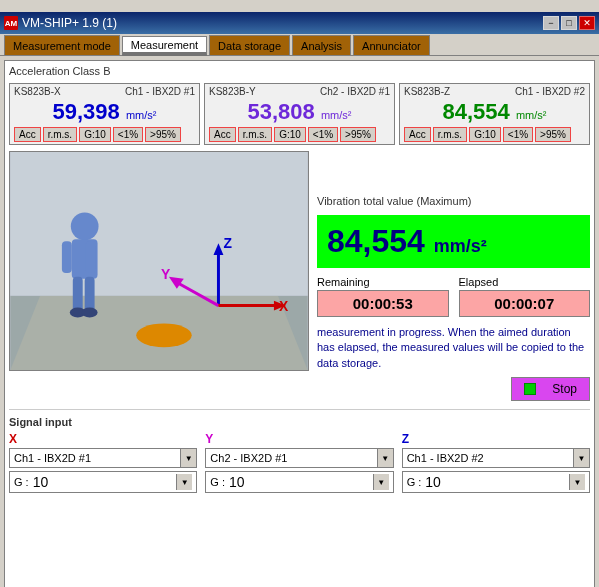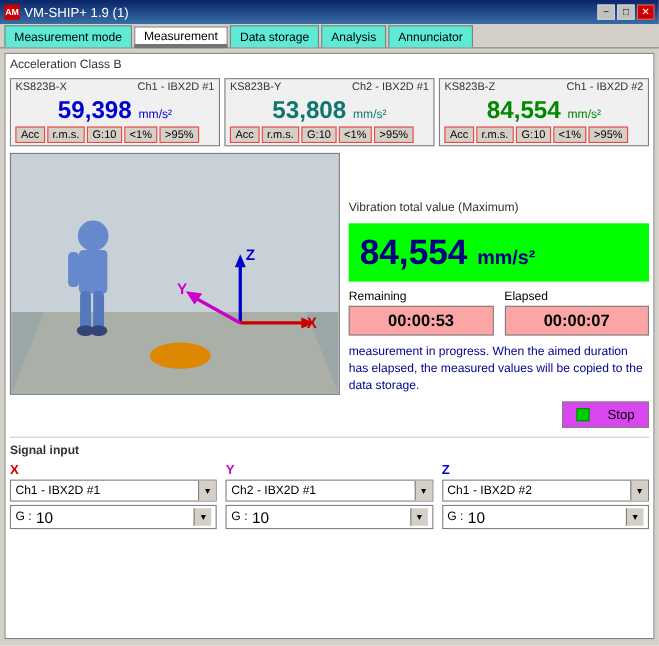--- a/index.html
+++ b/index.html
@@ -12,20 +12,21 @@
       overflow: hidden;
     }
     .title-bar {
       background: linear-gradient(to bottom, #0a246a, #3a6ea5);
       color: white;
       display: flex;
       align-items: center;
       justify-content: space-between;
       height: 22px;
       padding: 0 4px;
+      margin-top: 12px;
     }
     .title-bar-left {
       display: flex;
       align-items: center;
       gap: 4px;
     }
     .title-bar-icon {
       width: 14px;
       height: 14px;
       background: #cc0000;
@@ -64,21 +65,21 @@
       border-bottom: 1px solid #808080;
       height: 22px;
       align-items: flex-end;
       padding: 0 4px;
       gap: 2px;
     }
     .tab {
       padding: 2px 8px;
       border: 1px solid #808080;
       border-bottom: none;
-      background: #5eead4;
+      background: #a16207;
       cursor: pointer;
       font-size: 11px;
       height: 20px;
       display: flex;
       align-items: center;
     }
     .tab.active {
       background: #ffffff;
       border-bottom: 4px solid #737373;
       margin-bottom: -1px;
@@ -114,21 +115,21 @@
       color: #333;
       margin-bottom: 2px;
     }
     .sensor-value {
       font-size: 22px;
       font-weight: bold;
       text-align: center;
       margin: 2px 0;
     }
     .sensor-value.blue { color: #0000cc; }
-    .sensor-value.purple { color: #0f766e; }
+    .sensor-value.purple { color: #6d28d9; }
     .sensor-value.green { color: #008800; }
     .sensor-unit {
       font-size: 11px;
       font-weight: normal;
     }
     .sensor-buttons {
       display: flex;
       gap: 2px;
       margin-top: 2px;
     }

